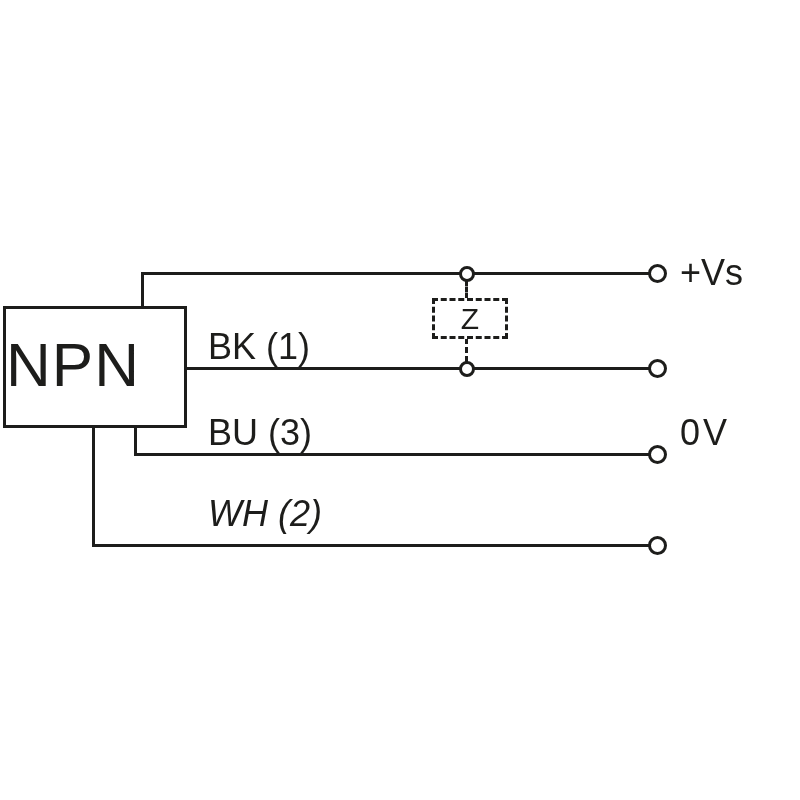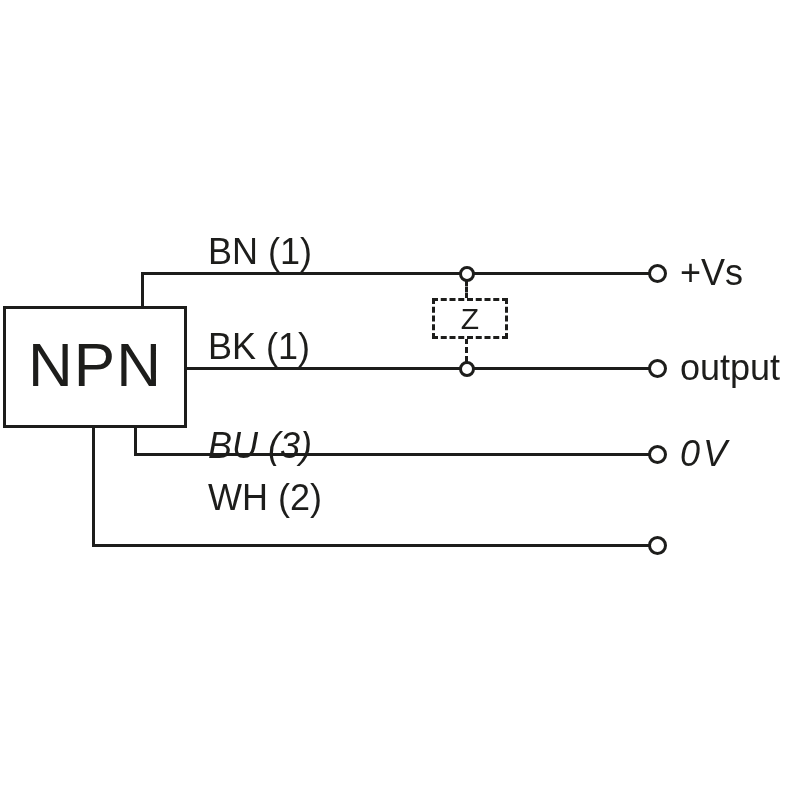--- a/index.html
+++ b/index.html
@@ -18,21 +18,21 @@
     overflow: hidden;
   }
 
   
   .device-box {
     position: absolute;
     left: 3px; top: 306px;
     width: 184px; height: 122px;
     border: 3px solid var(--line);
     background: var(--bg);
-    display: flex; align-items: center; justify-content: center;
+    display: flex; align-items: center; justify-content: flex-start;
   }
   .device-label {
     font-size: 62px;
     letter-spacing: 1px;
     color: var(--line);
     line-height: 1;
     padding-bottom: 4px;
   }
 
   
@@ -98,34 +98,34 @@
   .wire-label {
     position: absolute;
     left: 208px;
     font-size: 36px;
     line-height: 36px;
     white-space: nowrap;
     color: var(--line);
   }
   .lbl-bn { top: 234px; }
   .lbl-bk { top: 329px; }
-  .lbl-bu { top: 428px; font-style: italic; }
-  .lbl-wh { top: 480px; }
+  .lbl-bu { top: 415px; }
+  .lbl-wh { top: 496px; font-style: italic; }
 
   .terminal-label {
     position: absolute;
     left: 680px;
     font-size: 36px;
     line-height: 40px;
     white-space: nowrap;
     color: var(--line);
   }
   .tlbl-vs      { top: 253px; }
   .tlbl-output  { top: 348px; }
-  .tlbl-0v     { top: 434px; letter-spacing: 3px; font-style: italic; }
+  .tlbl-0v     { top: 413px; letter-spacing: 3px; }
   .tlbl-control { top: 525px; }
 </style>
 </head>
 <body>
 
 <div class="canvas">
 
   <div class="wire-v bn-v"></div>
   <div class="wire-h bn-h"></div>
   <div class="wire-h bk-h"></div>
@@ -145,22 +145,20 @@
   </div>
 
   <div class="node node-bn"></div>
   <div class="node node-bk"></div>
 
   <div class="terminal term-vs"></div>
   <div class="terminal term-output"></div>
   <div class="terminal term-0v"></div>
   <div class="terminal term-control"></div>
 
-  <span class="wire-label lbl-bn">BN (1)</span>
   <span class="wire-label lbl-bk">BK (1)</span>
   <span class="wire-label lbl-bu">BU (3)</span>
   <span class="wire-label lbl-wh">WH (2)</span>
 
   <span class="terminal-label tlbl-vs">+Vs</span>
-  <span class="terminal-label tlbl-output">output</span>
   <span class="terminal-label tlbl-0v">0V</span>
 
 </div>
 
 </body></html>

